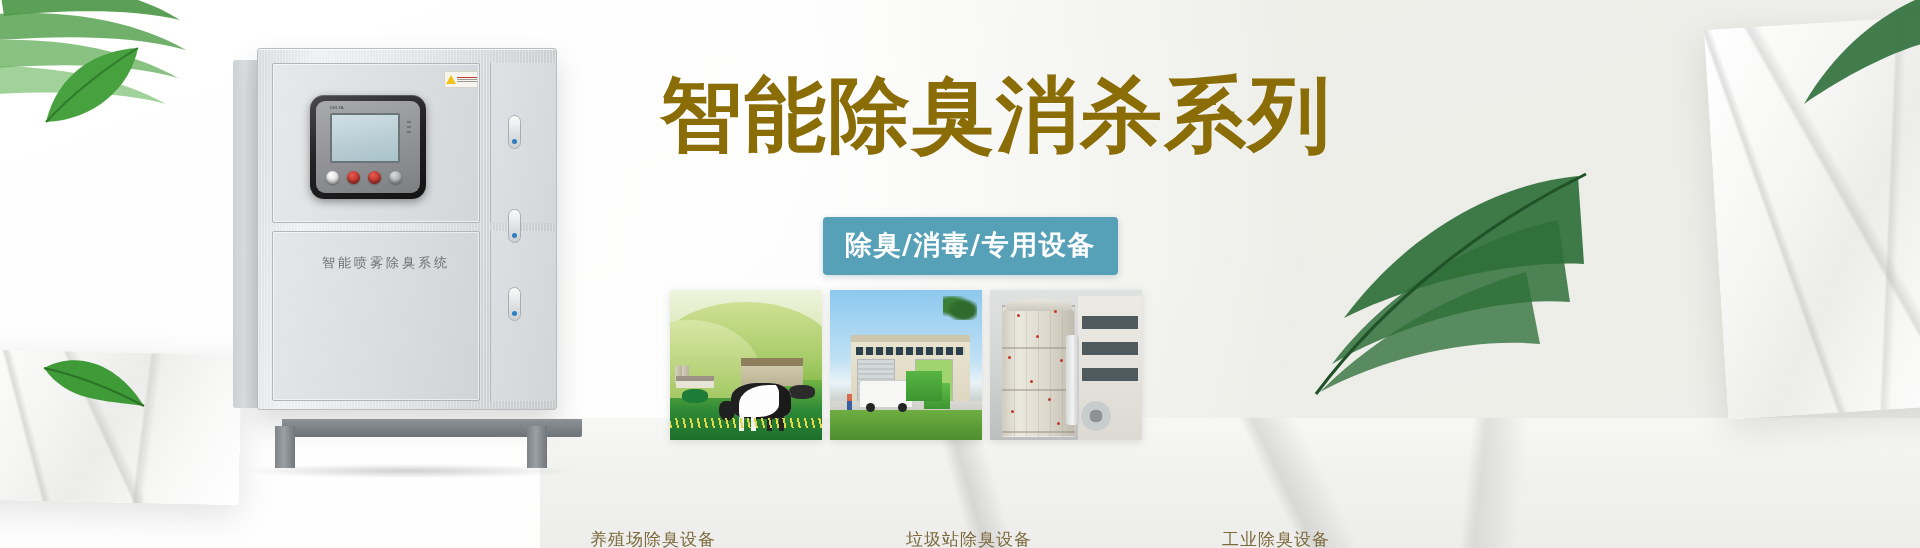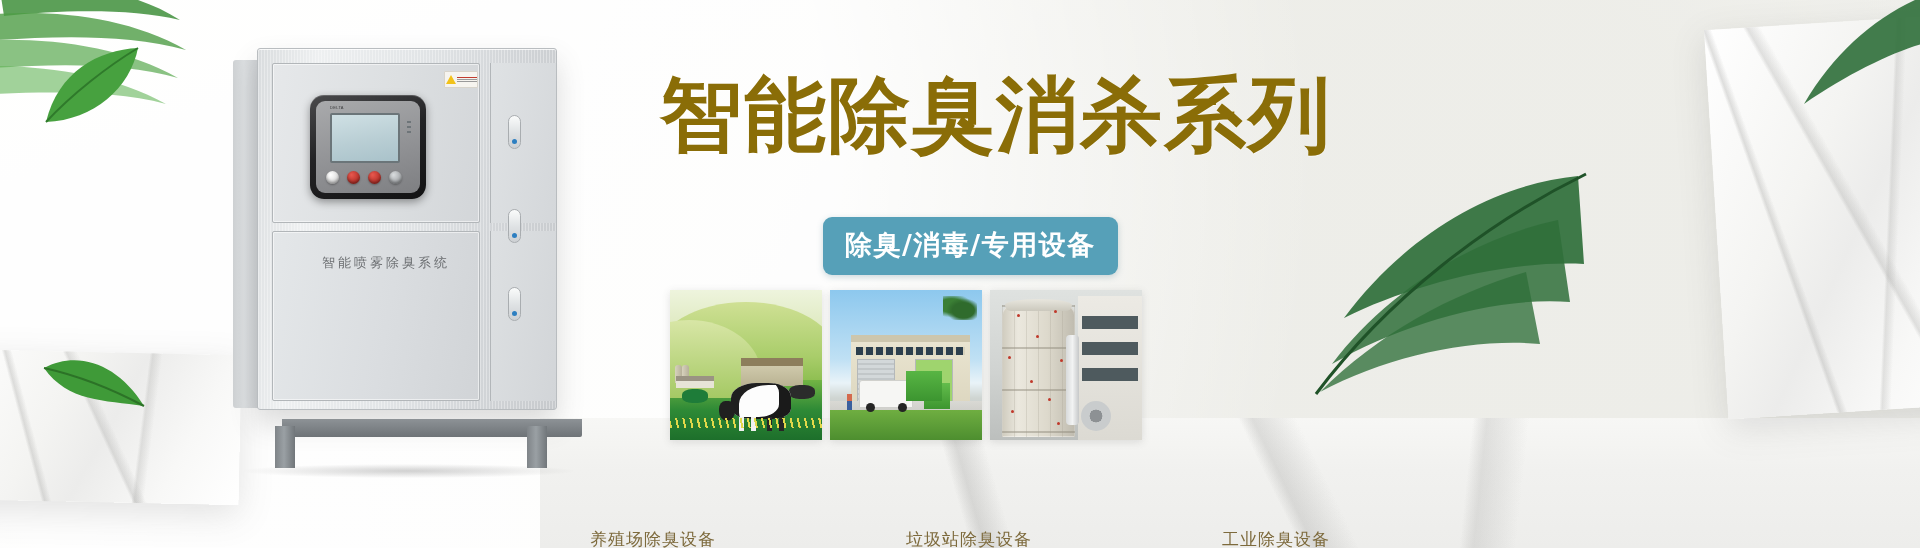--- a/index.html
+++ b/index.html
@@ -171,21 +171,21 @@
     position:absolute; left:660px; top:74px; width:680px;
     font-size:82px; font-weight:700; line-height:1;
     color:#8a6d07; letter-spacing:2px; white-space:nowrap;
     font-family:"DejaVu Sans","Liberation Sans",sans-serif;
     text-shadow: 0 1px 0 rgba(255,255,255,.5);
   }
   #subtitle-badge {
     position:absolute; left:823px; top:217px;
     background:#56a0b8; color:#ffffff;
     font-size:27px; font-weight:700; letter-spacing:1.5px;
-    padding:10px 22px 12px; border-radius:9px;
+    padding:10px 22px 12px; border-radius:4px;
     font-family:"DejaVu Sans","Liberation Sans",sans-serif;
     white-space:nowrap;
     box-shadow: 0 2px 6px rgba(60,110,130,.25);
   }
   
   .thumbs { position:absolute; left:670px; top:290px; display:flex; gap:8px; }
   .thumb {
     width:152px; height:150px; position:relative; overflow:hidden;
     background:#fff; box-shadow: 0 2px 8px rgba(80,80,80,.16);
   }

